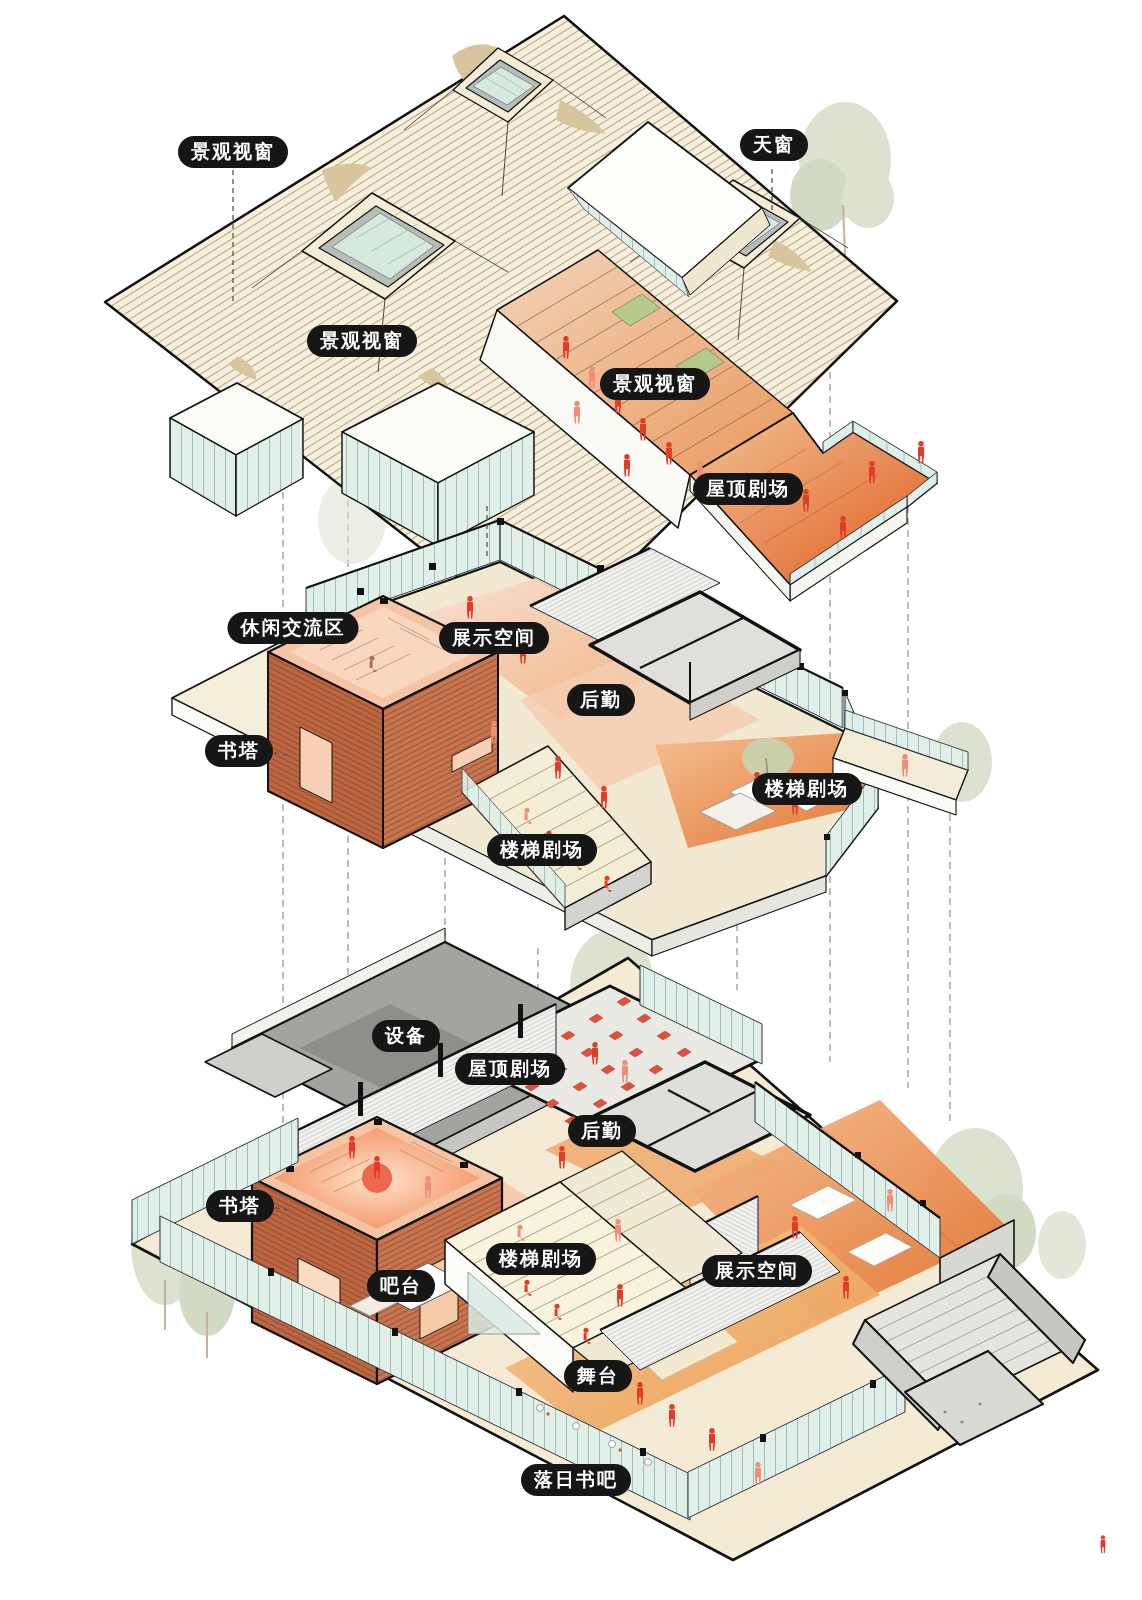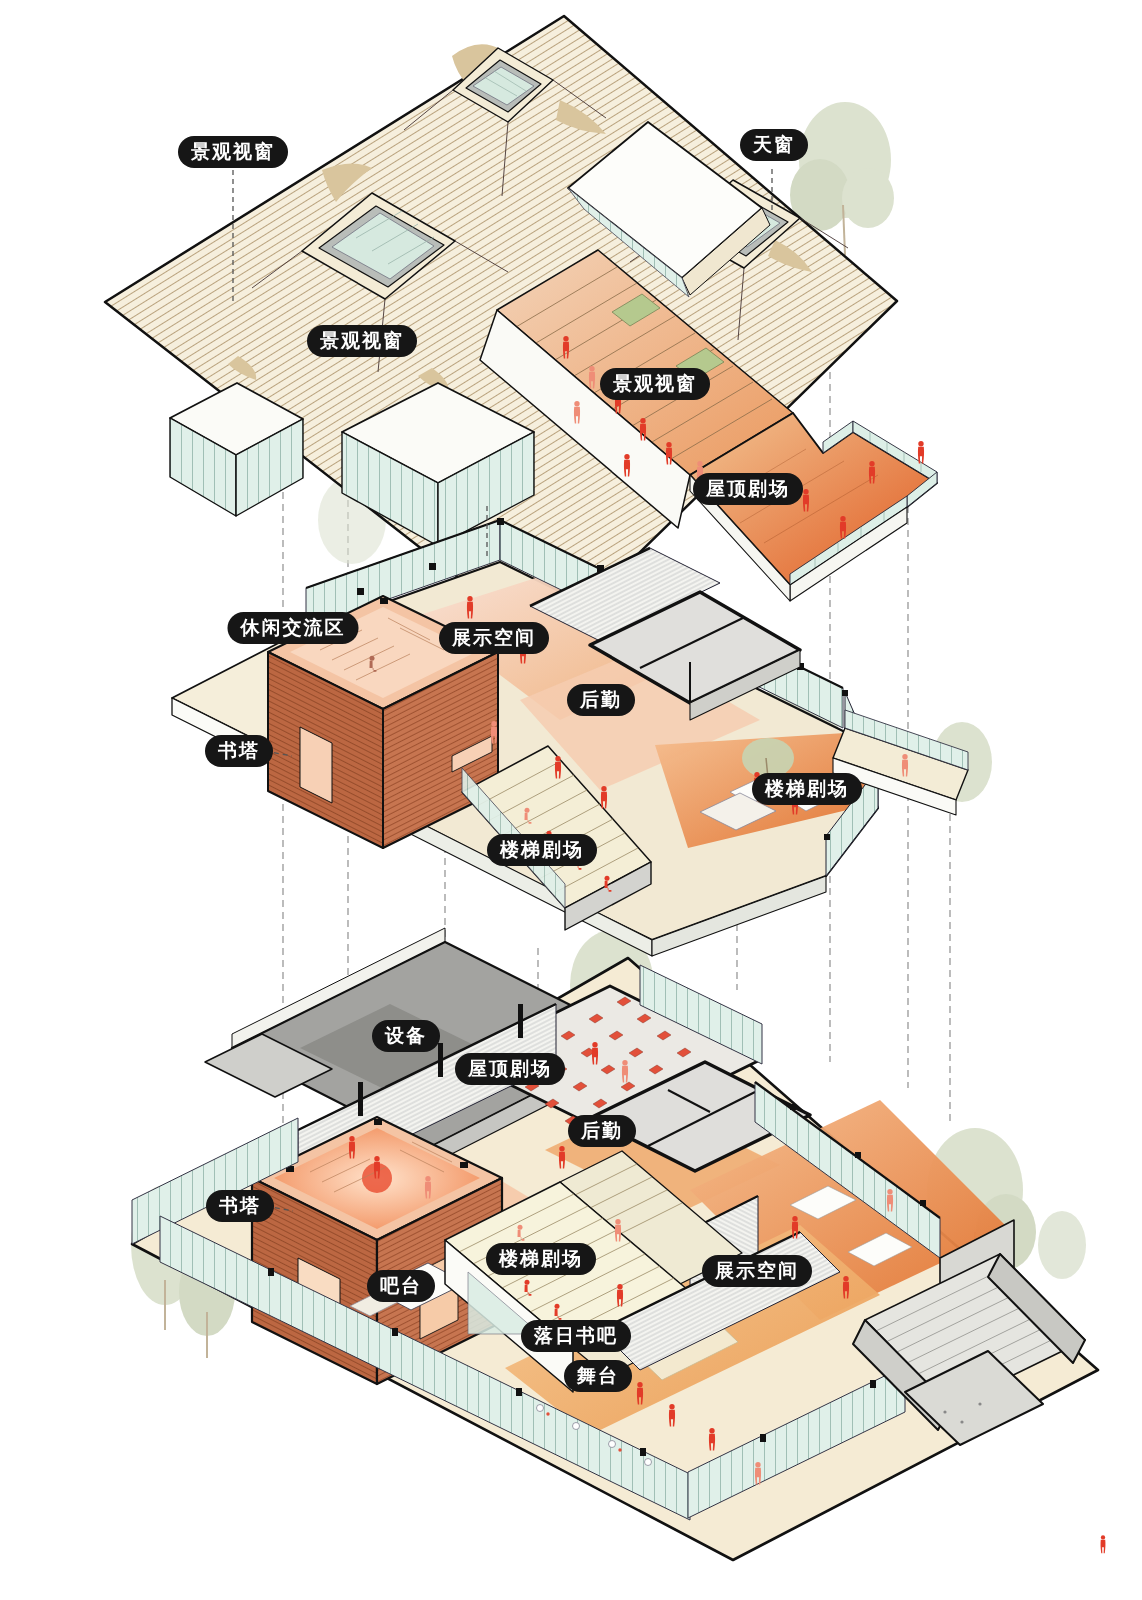--- a/index.html
+++ b/index.html
@@ -598,14 +598,14 @@
 <div class="pill" style="left:542px;top:850px">楼梯剧场</div>
 
 <div class="pill" style="left:406px;top:1036px">设备</div>
 <div class="pill" style="left:510px;top:1069px">屋顶剧场</div>
 <div class="pill" style="left:602px;top:1131px">后勤</div>
 <div class="pill" style="left:240px;top:1206px">书塔</div>
 <div class="pill" style="left:541px;top:1259px">楼梯剧场</div>
 <div class="pill" style="left:401px;top:1286px">吧台</div>
 <div class="pill" style="left:598px;top:1376px">舞台</div>
 <div class="pill" style="left:757px;top:1271px">展示空间</div>
-<div class="pill" style="left:576px;top:1336px">落日书吧</div>
+<div class="pill" style="left:576px;top:1480px">落日书吧</div>
 </div>
 
 </body></html>

